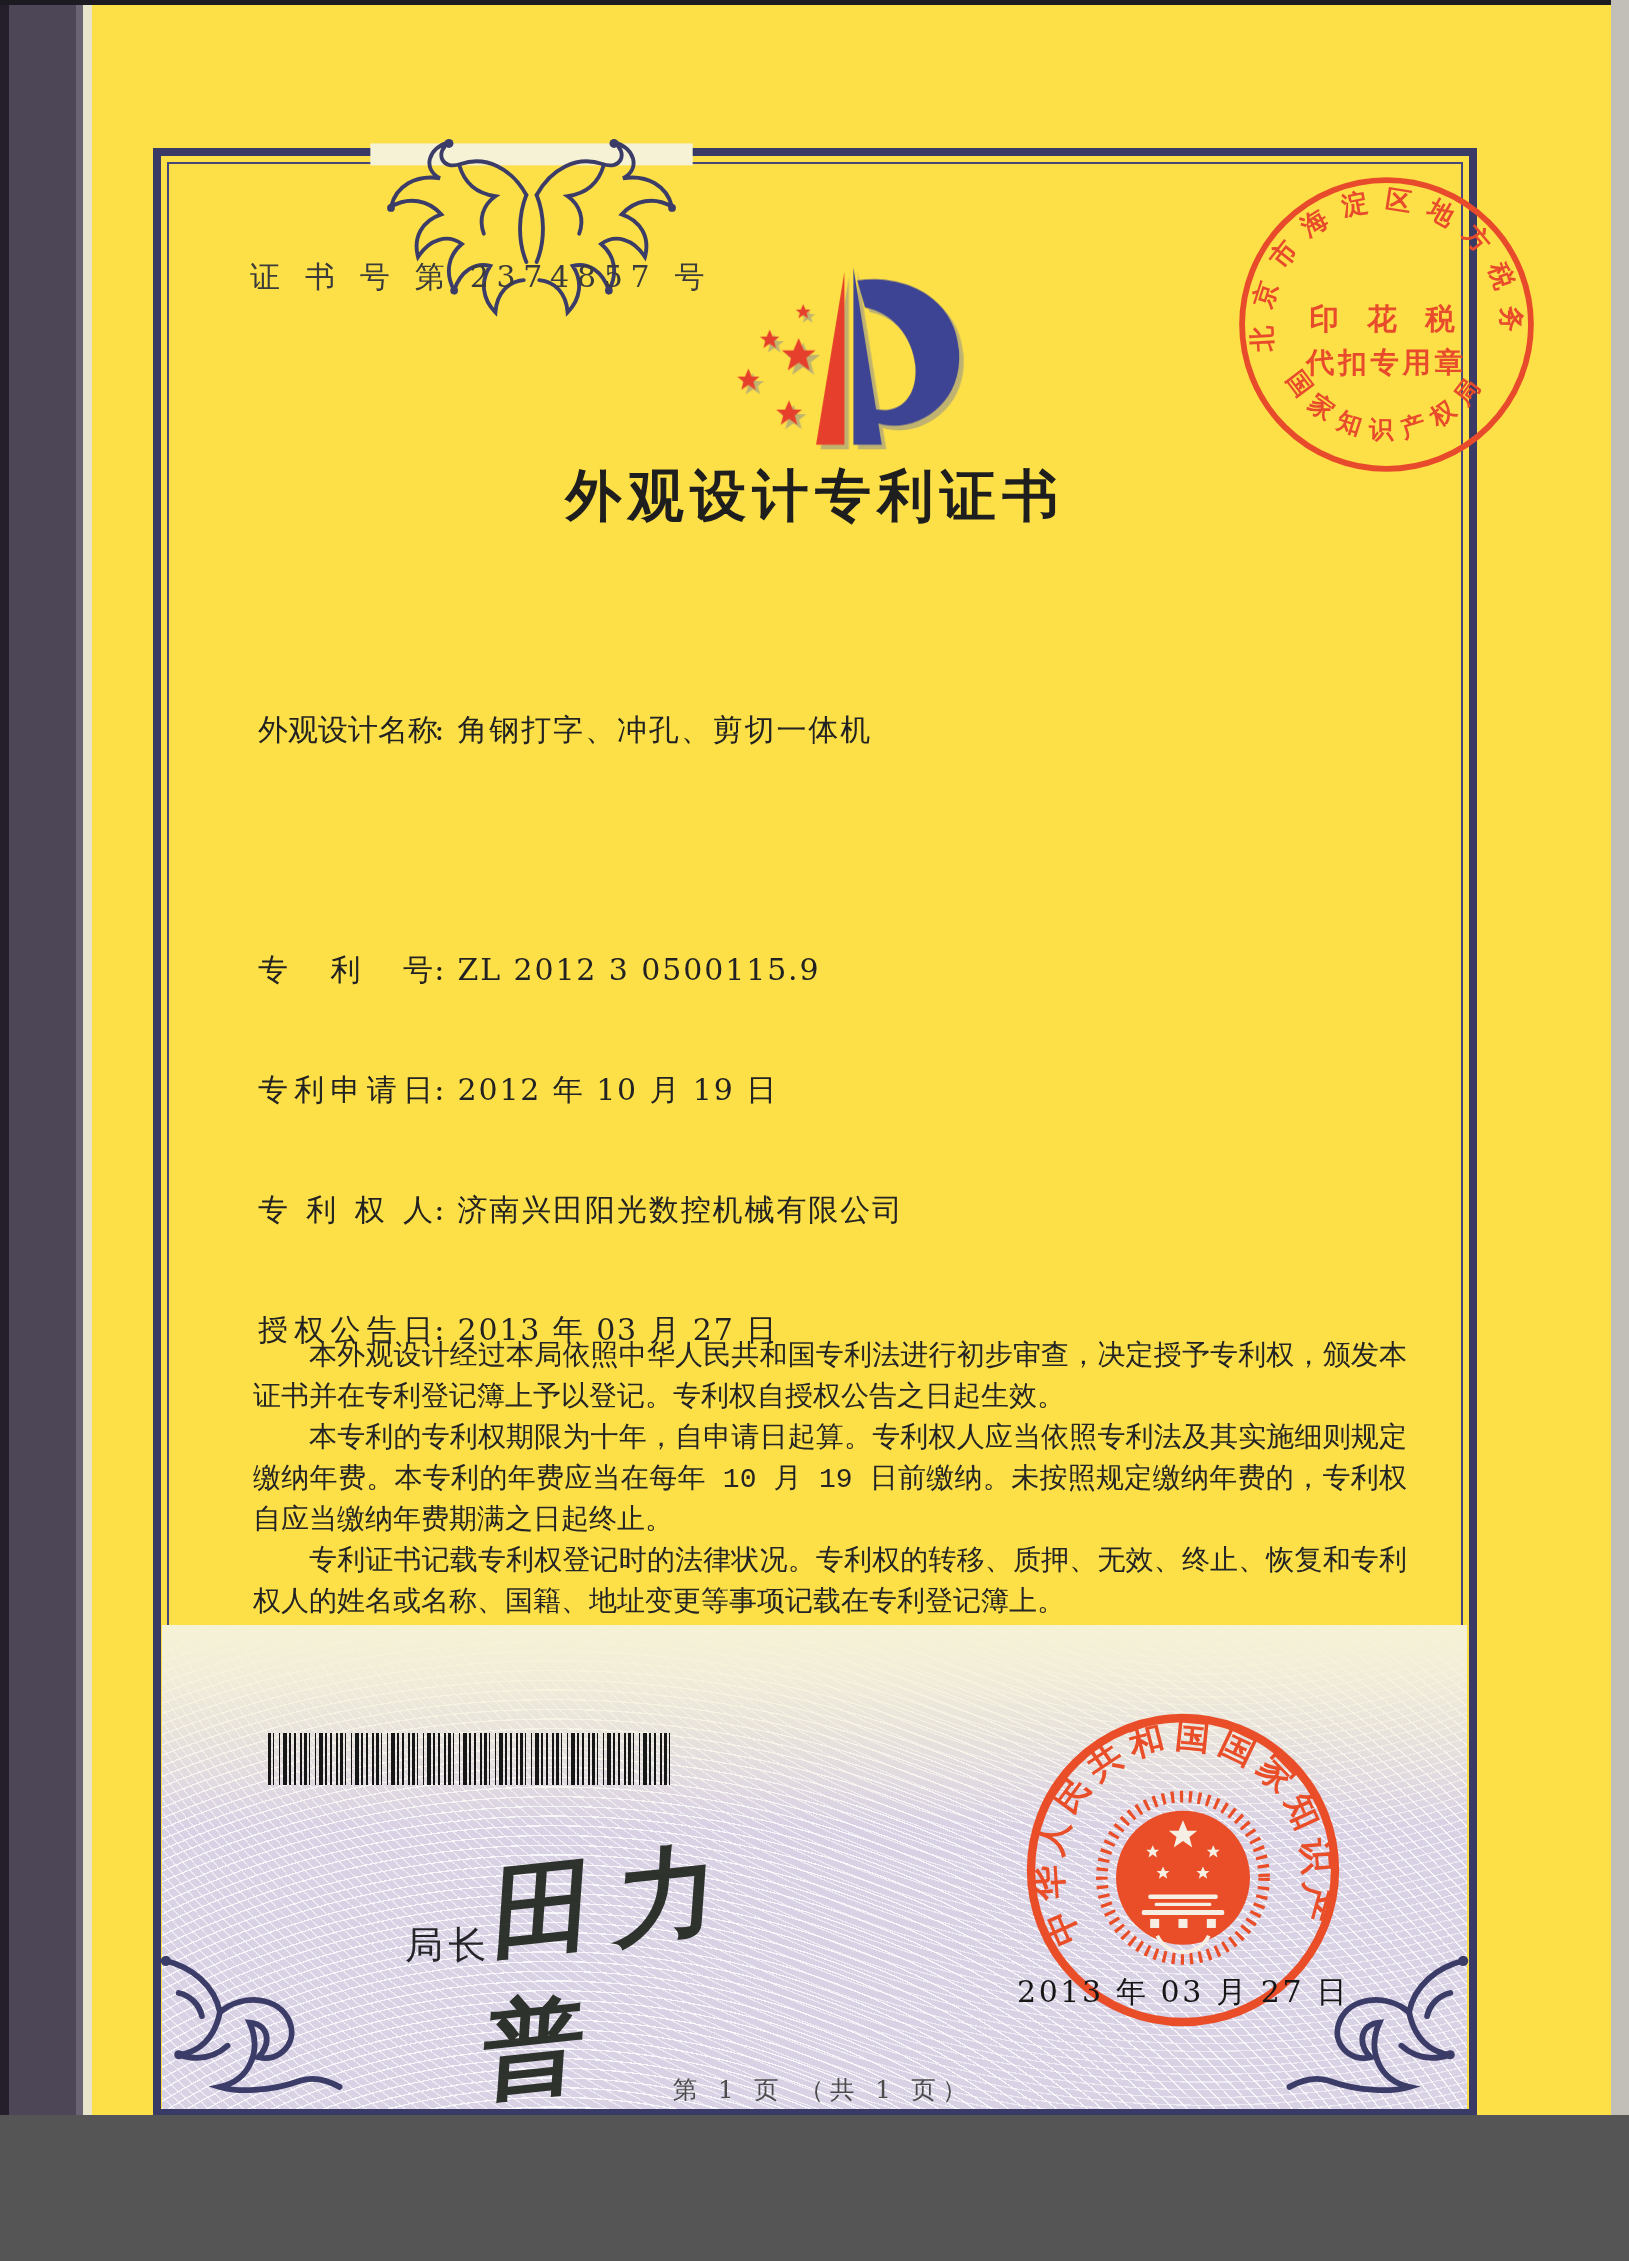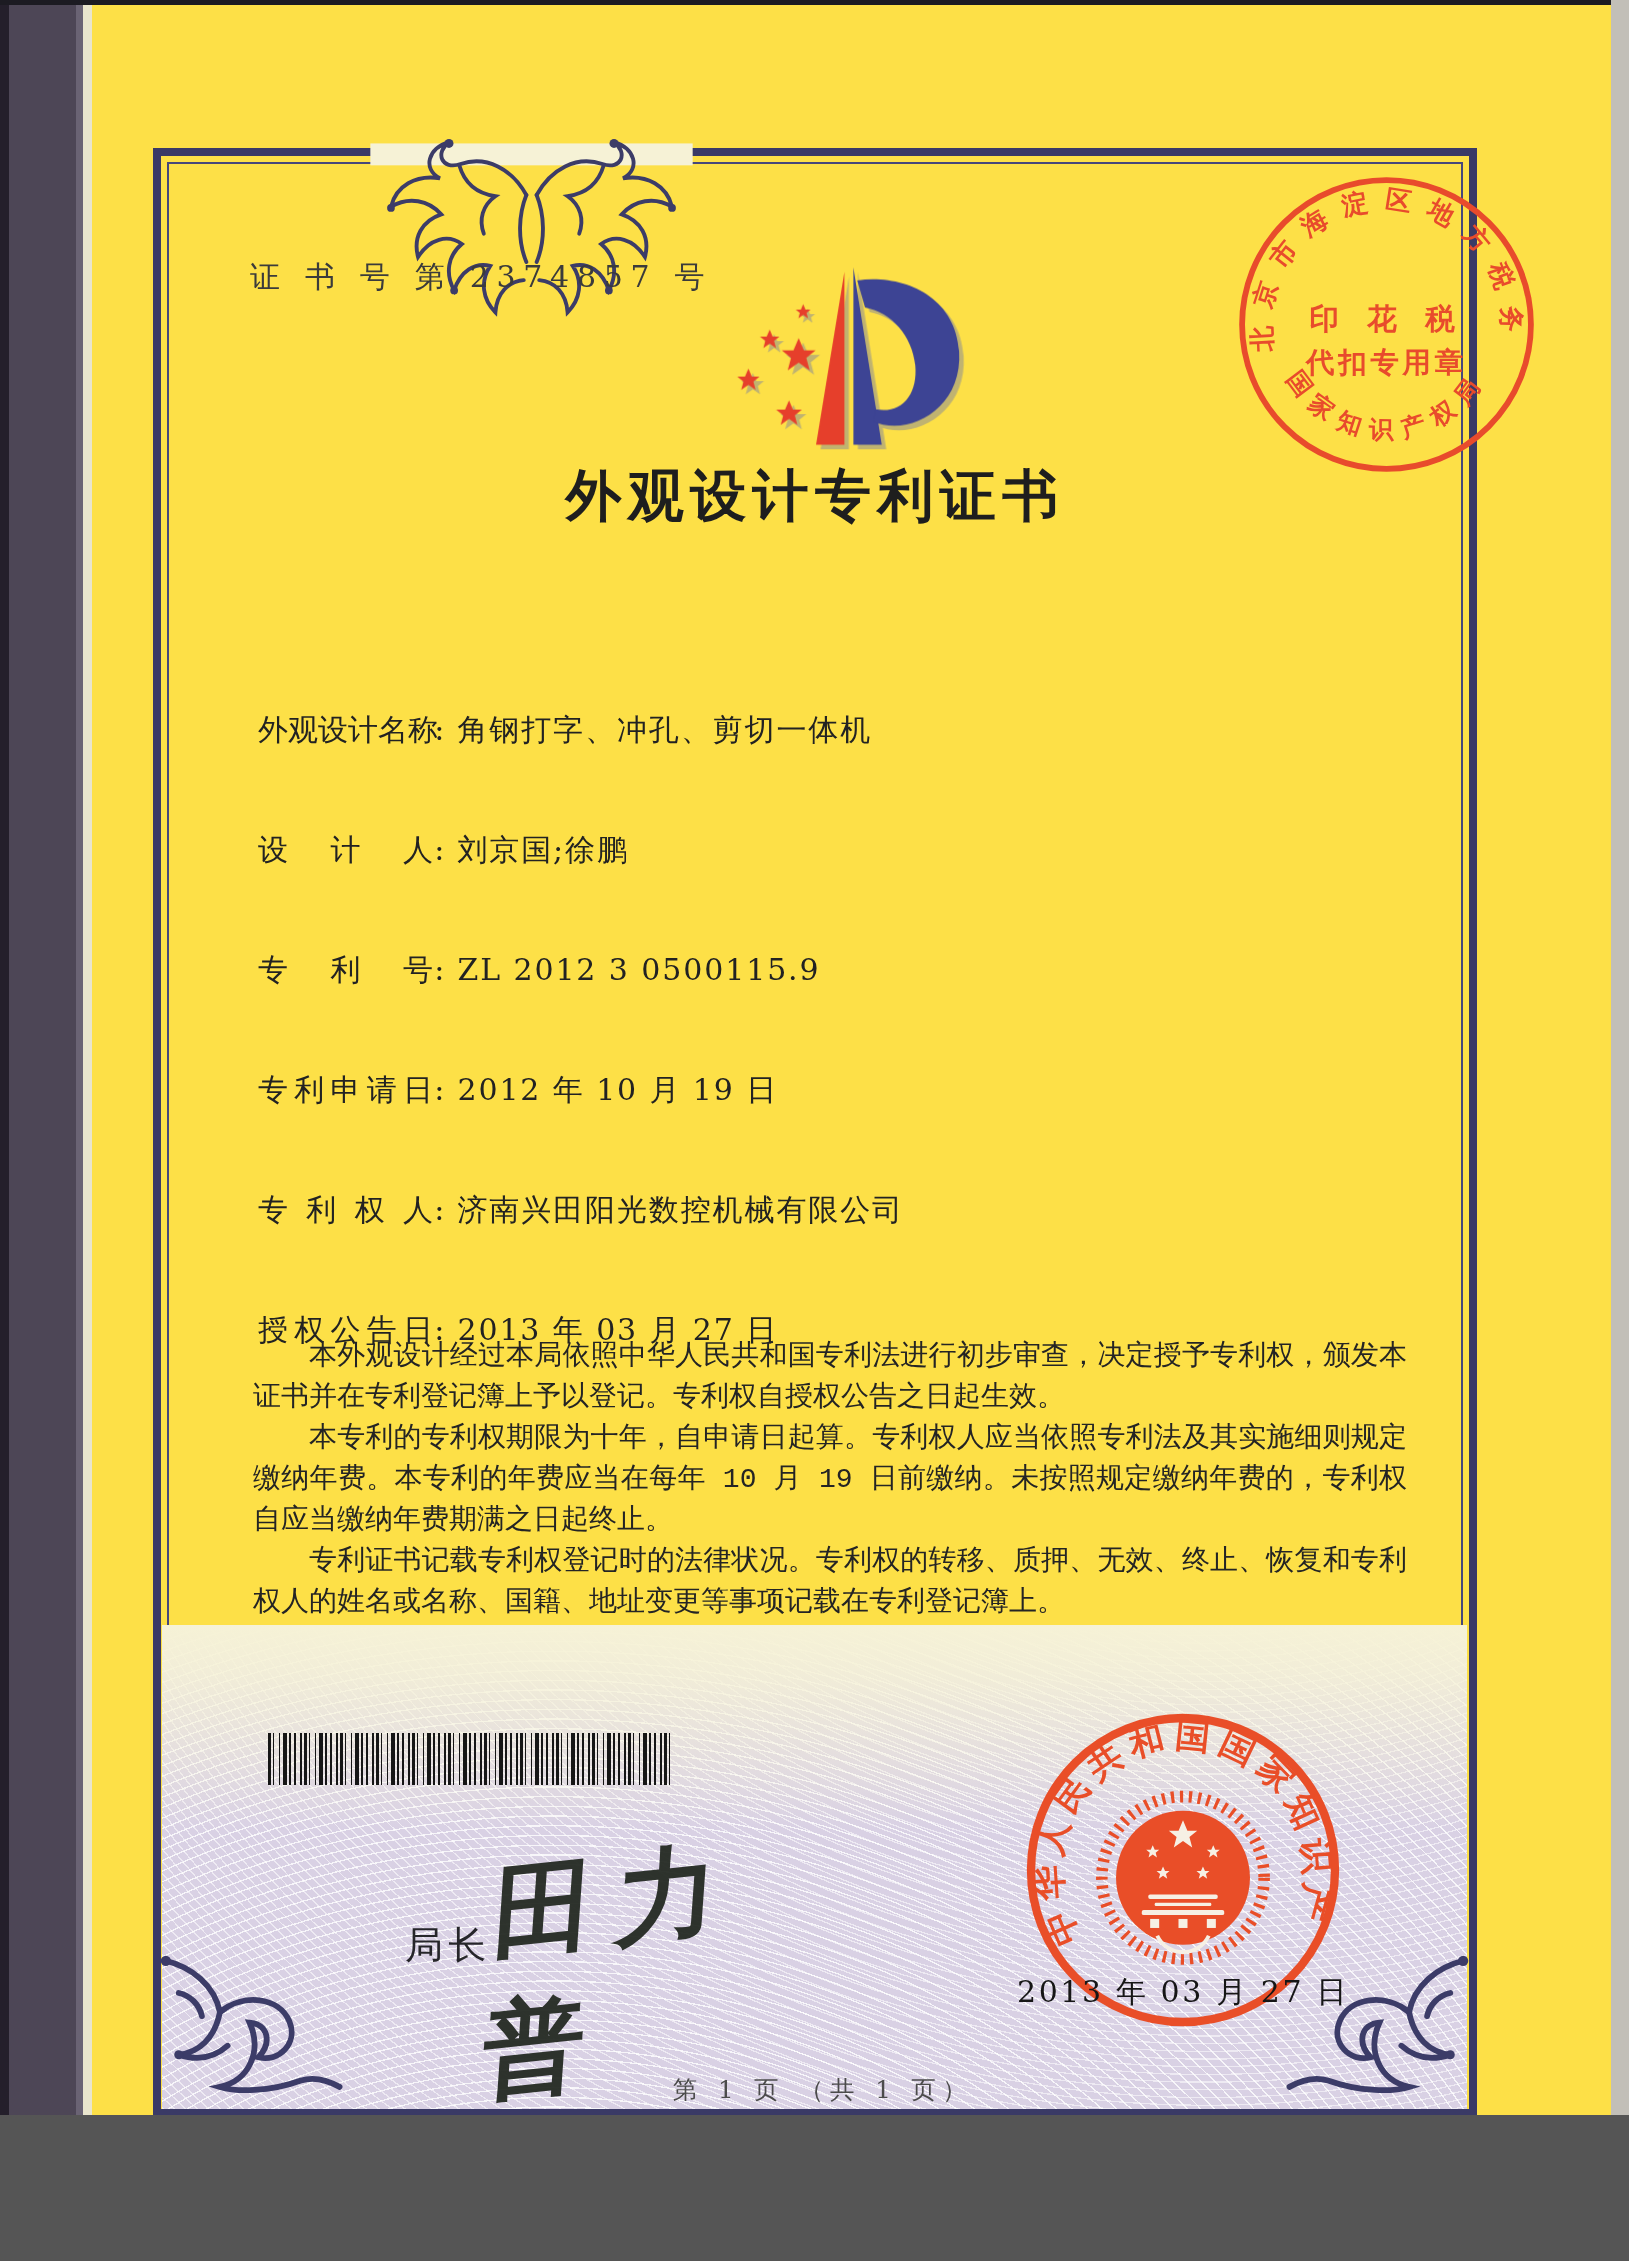--- a/index.html
+++ b/index.html
@@ -163,23 +163,20 @@
       <textPath href="#taxBottom" startOffset="10">国家知识产权局</textPath>
     </text>
     <text x="235" y="242" text-anchor="middle" font-size="46" letter-spacing="14" fill="#e84b2c" font-weight="bold">印 花 税</text>
     <text x="235" y="308" text-anchor="middle" font-size="44" letter-spacing="6" fill="#e84b2c" font-weight="bold">代扣专用章</text>
   </svg>
 
   <div class="title">外观设计专利证书</div>
 
   <div class="field-row" style="top:678px">
     <span class="flabel">外观设计名称</span><span class="fcolon">:</span><span class="fvalue">角钢打字、冲孔、剪切一体机</span>
-  </div>
-  <div class="field-row" style="top:798px">
-    <span class="flabel">设计人</span><span class="fcolon">:</span><span class="fvalue">刘京国;徐鹏</span>
   </div>
   <div class="field-row" style="top:918px">
     <span class="flabel">专利号</span><span class="fcolon">:</span><span class="fvalue">ZL 2012 3 0500115.9</span>
   </div>
   <div class="field-row" style="top:1038px">
     <span class="flabel">专利申请日</span><span class="fcolon">:</span><span class="fvalue">2012 年 10 月 19 日</span>
   </div>
   <div class="field-row" style="top:1158px">
     <span class="flabel">专利权人</span><span class="fcolon">:</span><span class="fvalue">济南兴田阳光数控机械有限公司</span>
   </div>

